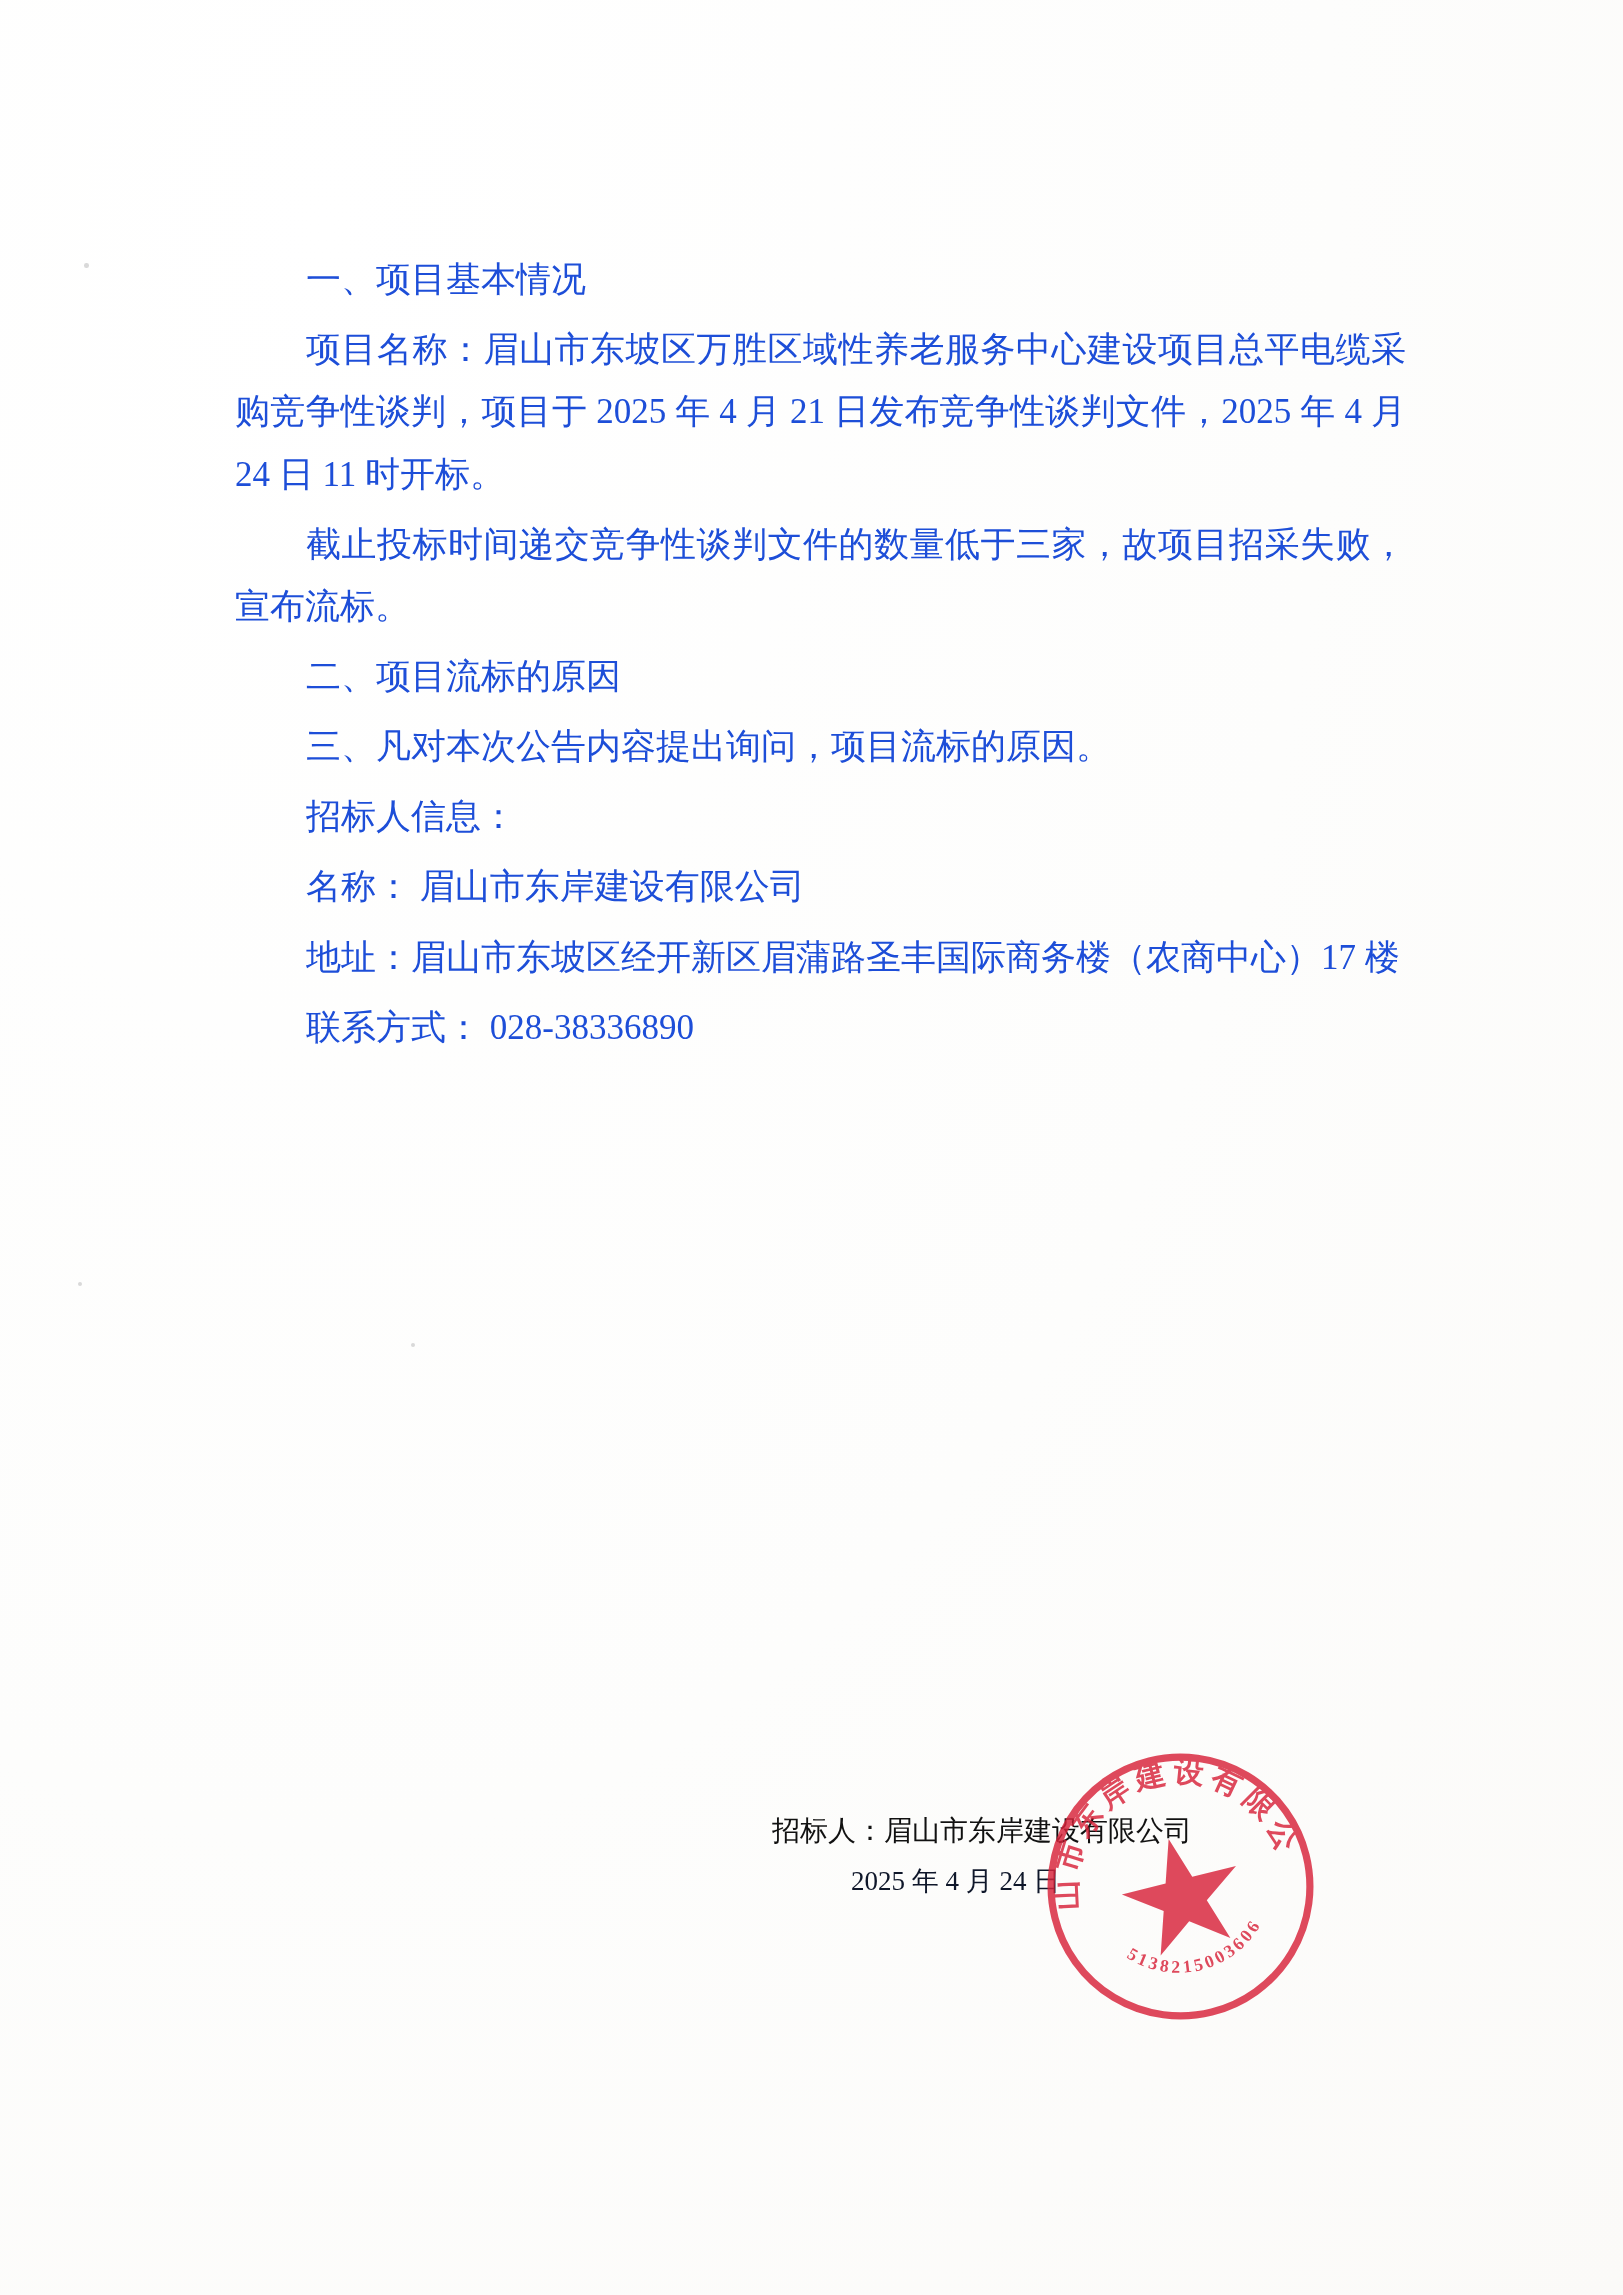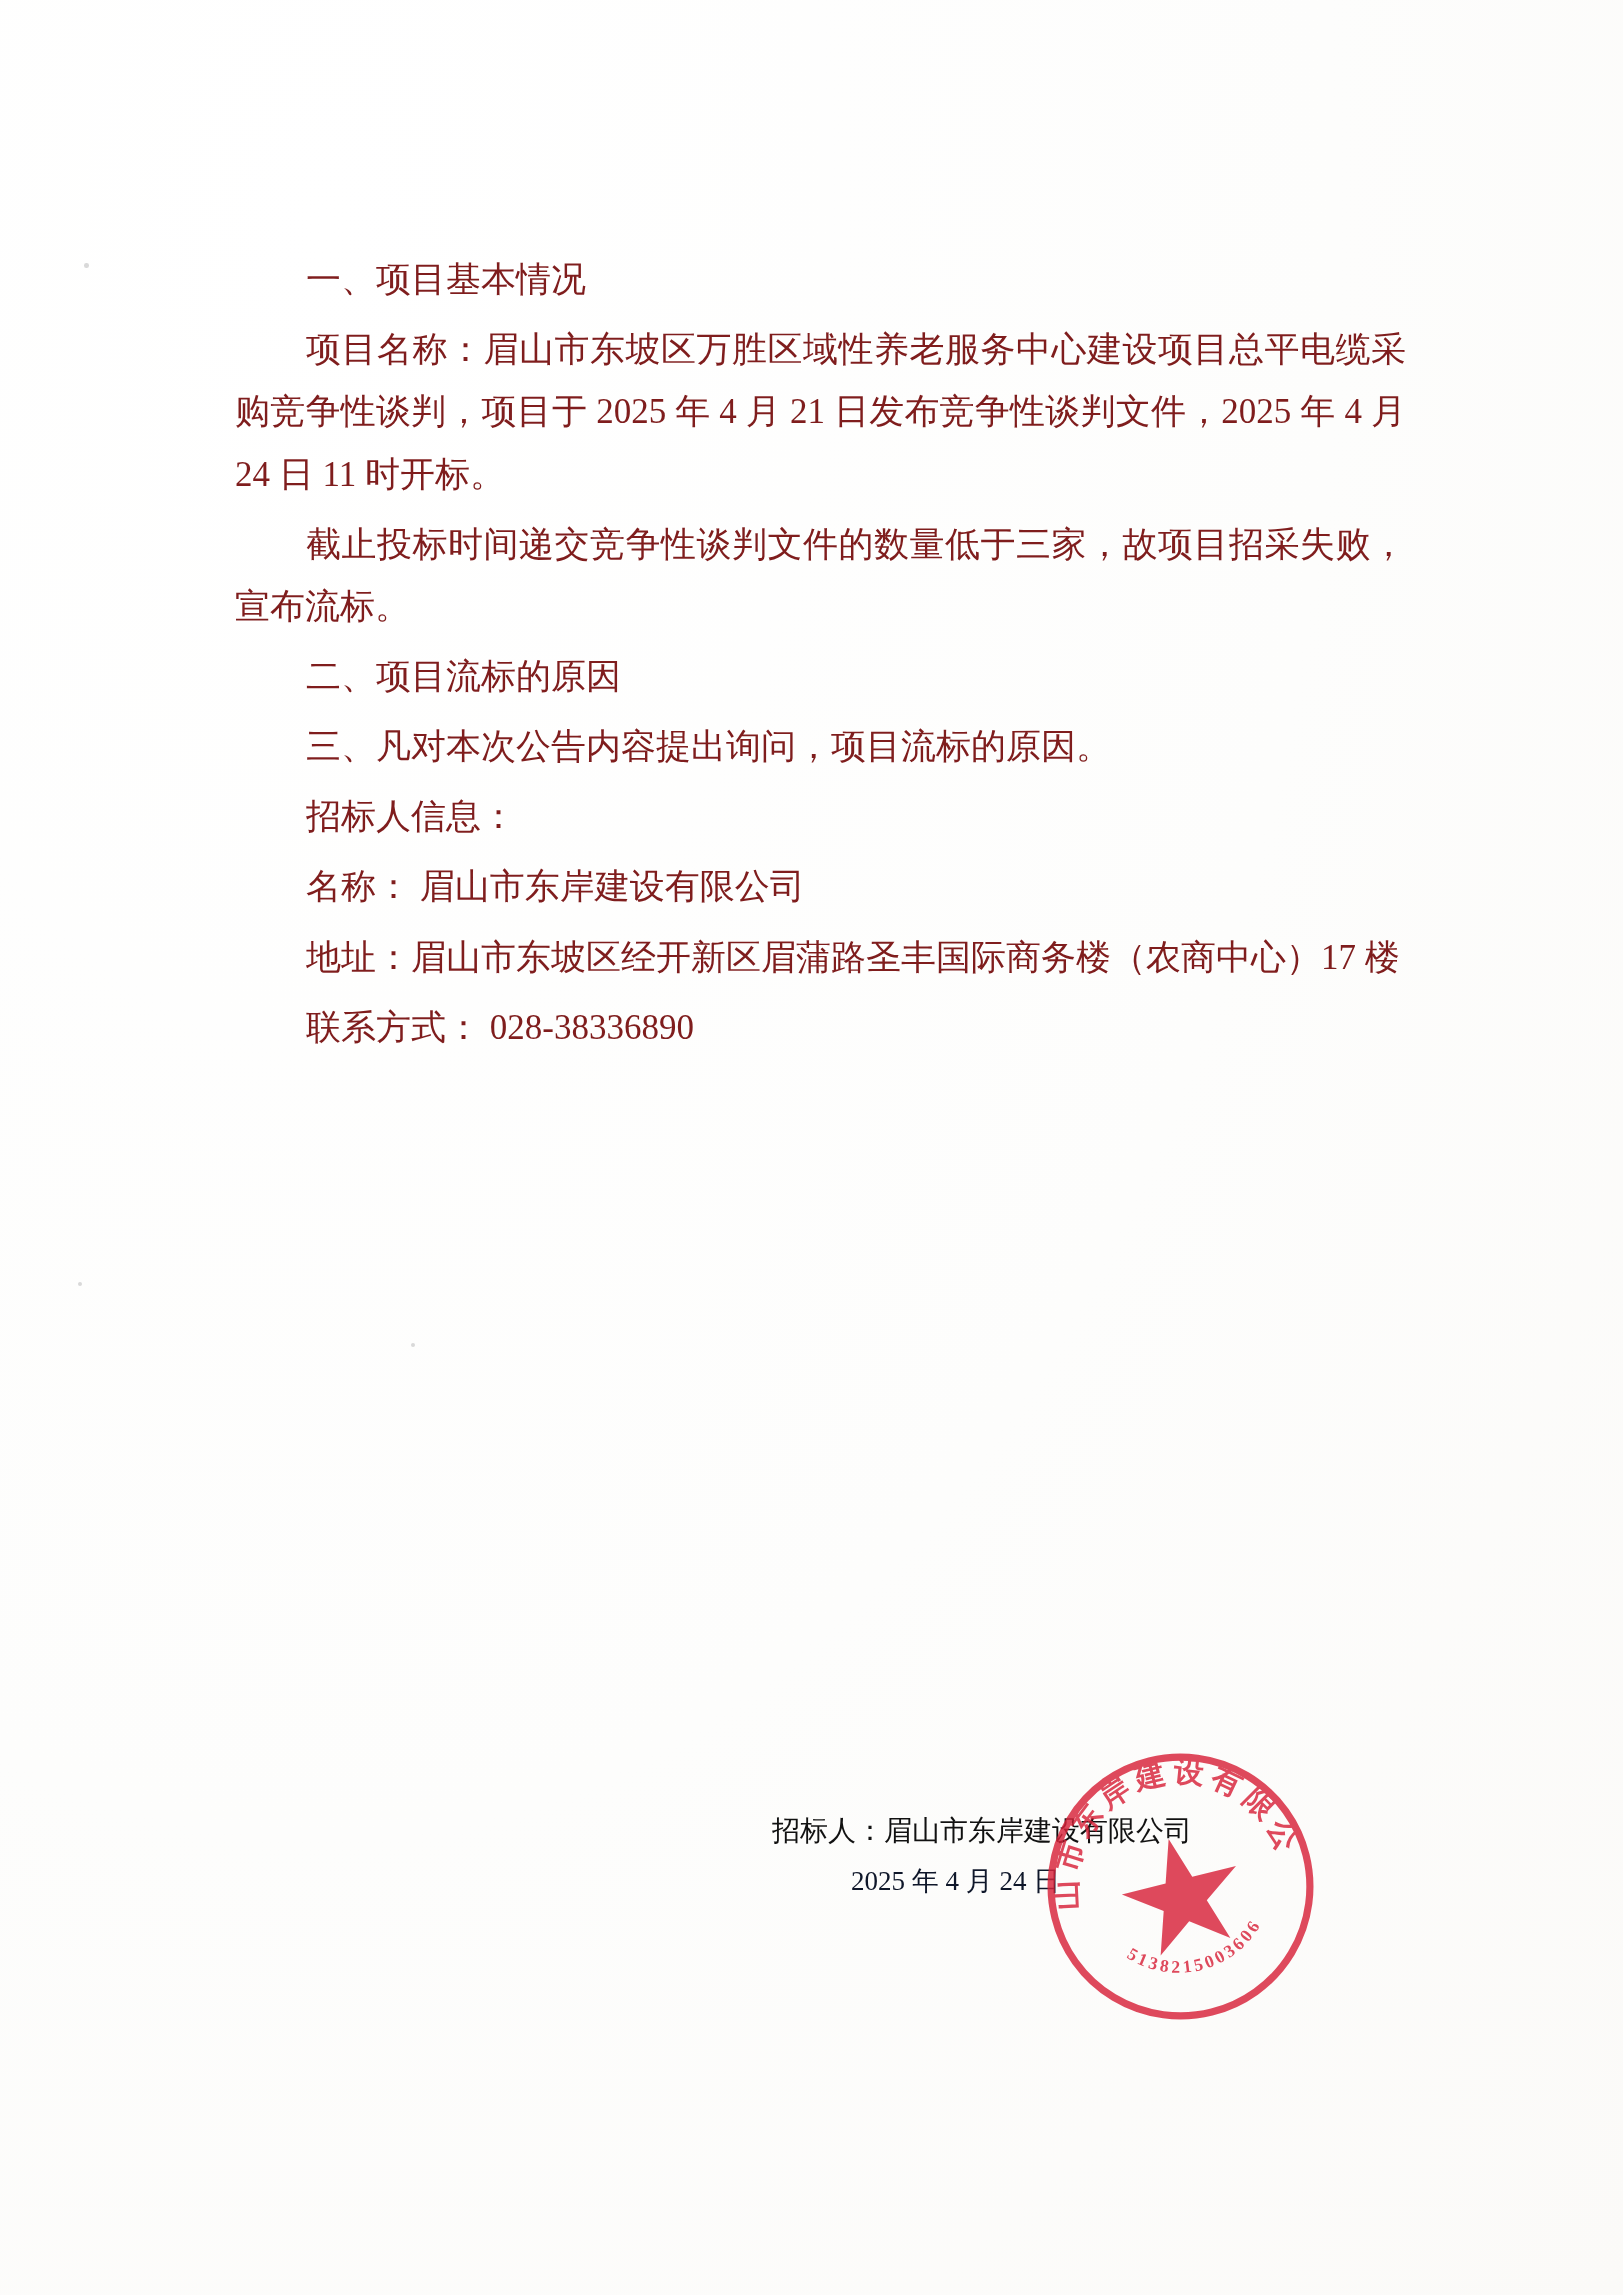--- a/index.html
+++ b/index.html
@@ -39,21 +39,21 @@
     color: #0b0b0b;
     margin: 0 0 22px 0;
   }
   .title .line {
     display: block;
   }
   p.para {
     margin: 0 0 7.8px 0;
     font-size: 35px;
     line-height: 1.78;
-    color: #7f1d1d;
+    color: #1d4ed8;
     text-align: justify;
     text-justify: inter-ideograph;
   }
   p.indent {
     text-indent: 71px;
   }
   p.heading {
     text-indent: 71px;
     font-size: 35px;
   }

